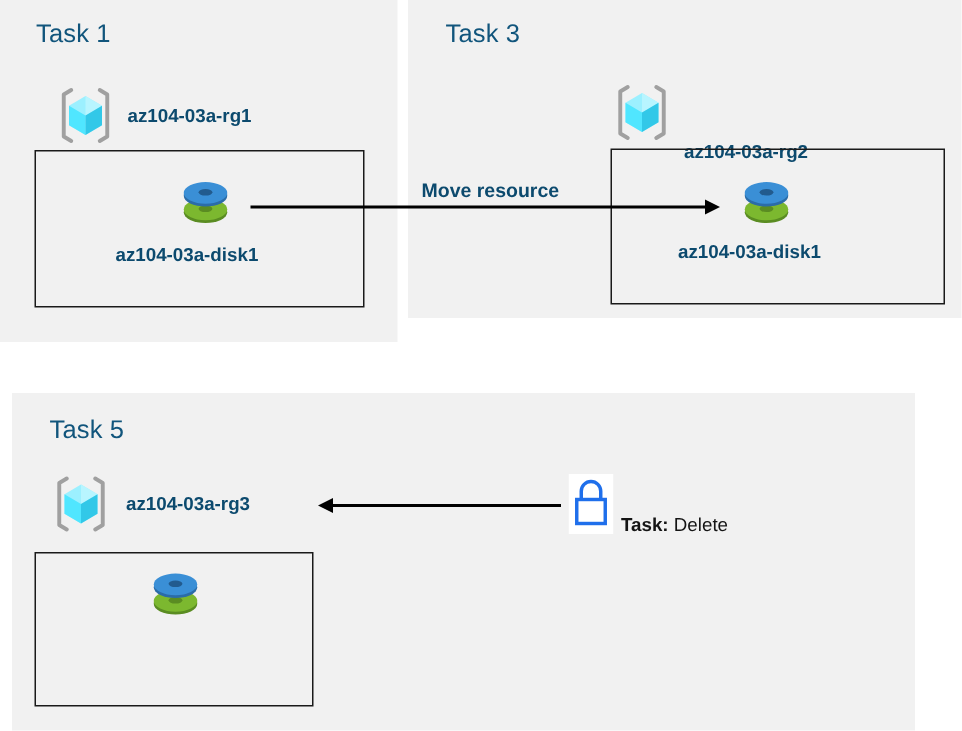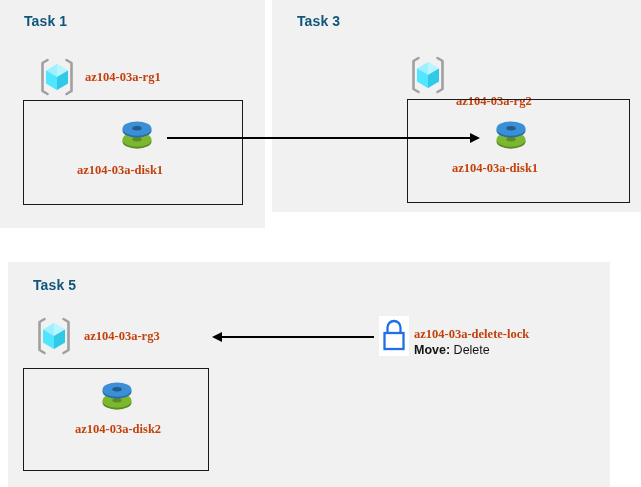--- a/index.html
+++ b/index.html
@@ -21,38 +21,37 @@
     height: 487px;
     background: #ffffff;
   }
   .panel {
     position: absolute;
     background: #f1f1f1;
   }
   .task-title {
     position: absolute;
     color: #11557c;
-    font-weight: bold;
-    font-size: 14px;
+    font-weight: normal;
+    font-size: 17px;
     letter-spacing: 0.1px;
     white-space: nowrap;
   }
   .innerbox {
     position: absolute;
     border: 1.5px solid #1a1a1a;
     background: transparent;
     box-sizing: border-box;
   }
   .label {
     position: absolute;
-    color: #c2410c;
+    color: #0c4a6e;
     font-weight: bold;
     font-size: 12.5px;
     white-space: nowrap;
-    font-family: Liberation Serif, serif;
   }
   .label-sub {
     position: absolute;
     font-size: 12.5px;
     color: #141414;
     white-space: nowrap;
   }
   .label-sub b { font-weight: bold; }
   .icon-wrap {
     position: absolute;
@@ -138,20 +137,21 @@
       <ellipse cx="21" cy="26.2" rx="4.6" ry="2.2" fill="#5a8c22"></ellipse>
       <ellipse cx="21" cy="17.5" rx="14.5" ry="7.2" fill="#2b6ca8"></ellipse>
       <ellipse cx="21" cy="15.6" rx="14.5" ry="7.2" fill="#3a8fd6"></ellipse>
       <ellipse cx="21" cy="15.2" rx="4.6" ry="2.2" fill="#225b8e"></ellipse>
     </svg>
   </div>
   <div class="label" style="left:452px; top:161px;">az104-03a-disk1</div>
 
   <div class="arrow-line" style="left:167px; top:137px; width:305px;"></div>
   <div class="arrow-head right" style="left:470px; top:133px;"></div>
+  <div class="label" style="left:281px; top:119px; font-size:13px;">Move resource</div>
 
   <div class="panel" style="left:8px; top:262px; width:602px; height:225px;"></div>
 
   <div class="task-title" style="left:33px; top:277px;">Task 5</div>
 
   <div class="icon-wrap" style="left:33px; top:315px; width:42px; height:42px;">
     <svg width="42" height="42" viewBox="0 0 42 42">
       <path d="M11.5 4 L6.5 7 L6.5 35 L11.5 38" fill="none" stroke="#a0a0a0" stroke-width="2.6" stroke-linecap="round" stroke-linejoin="round"></path>
       <path d="M30.5 4 L35.5 7 L35.5 35 L30.5 38" fill="none" stroke="#a0a0a0" stroke-width="2.6" stroke-linecap="round" stroke-linejoin="round"></path>
       <polygon points="21,8 32,14.5 32,27.5 21,34 10,27.5 10,14.5" fill="#9cf0ff"></polygon>
@@ -166,33 +166,31 @@
   <div class="arrow-head left" style="left:212px; top:332px;"></div>
 
   <div class="icon-wrap" style="left:379px; top:316px; width:30px; height:40px;">
     <svg width="30" height="40" viewBox="0 0 30 40">
       <rect x="0" y="0" width="30" height="40" fill="#ffffff"></rect>
       <path d="M8.5 17 L8.5 11.5 A6.5 6.5 0 0 1 21.5 11.5 L21.5 17" fill="none" stroke="#1f6feb" stroke-width="2.3"></path>
       <rect x="5.5" y="17" width="19" height="16" fill="none" stroke="#1f6feb" stroke-width="2.3"></rect>
     </svg>
   </div>
 
-  <div class="label" style="left:414px; top:327px;">az104-03a-delete-lock</div>
   <div class="label-sub" style="left:414px; top:343px;">
-    <b>Move:</b>
+    <b>Task:</b>
     <span> Delete</span>
   </div>
 
   <div class="innerbox" style="left:23px; top:368px; width:186px; height:103px;"></div>
 
   <div class="icon-wrap" style="left:96px; top:374px; width:42px; height:42px;">
     <svg width="42" height="42" viewBox="0 0 42 42">
       <ellipse cx="21" cy="28.5" rx="14.5" ry="7.2" fill="#5a8c22"></ellipse>
       <ellipse cx="21" cy="26.6" rx="14.5" ry="7.2" fill="#7cb82f"></ellipse>
       <ellipse cx="21" cy="26.2" rx="4.6" ry="2.2" fill="#5a8c22"></ellipse>
       <ellipse cx="21" cy="17.5" rx="14.5" ry="7.2" fill="#2b6ca8"></ellipse>
       <ellipse cx="21" cy="15.6" rx="14.5" ry="7.2" fill="#3a8fd6"></ellipse>
       <ellipse cx="21" cy="15.2" rx="4.6" ry="2.2" fill="#225b8e"></ellipse>
     </svg>
   </div>
-  <div class="label" style="left:75px; top:422px;">az104-03a-disk2</div>
 
 </div>
 
 </body></html>

